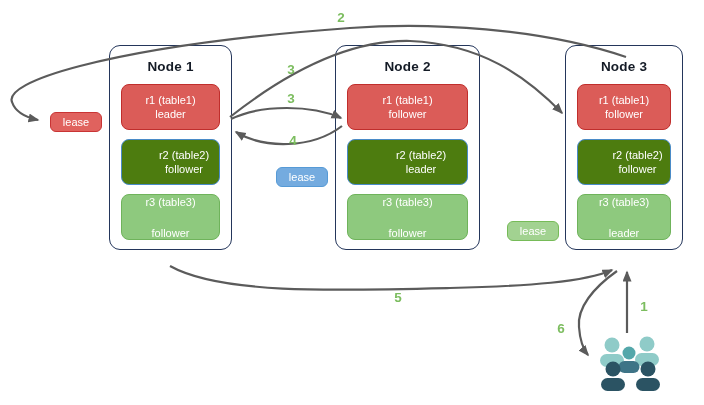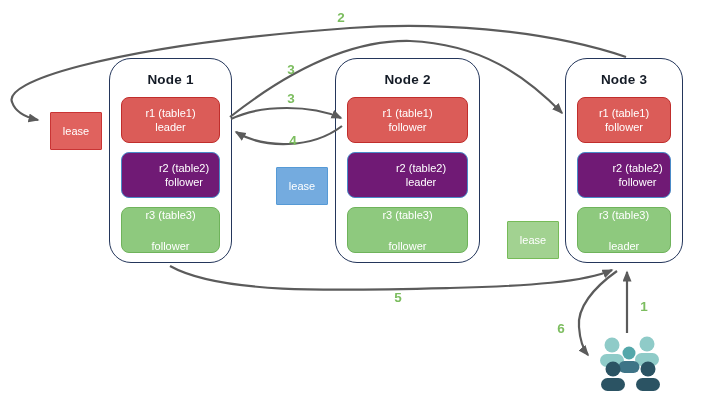--- a/index.html
+++ b/index.html
@@ -2,38 +2,38 @@
 <html><head>
 <meta charset="utf-8">
 <style>
   html,body{margin:0;padding:0;background:#ffffff;}
   .canvas{
     position:relative;width:704px;height:405px;background:#ffffff;overflow:hidden;
     font-family:"Liberation Sans",sans-serif;
   }
   .arrows{position:absolute;left:0;top:0;width:704px;height:405px;z-index:3;pointer-events:none;}
   .node{
-    position:absolute;top:58px;height:205px;background:#ffffff;
-    border:1.6px solid #24365b;border-radius:22px;z-index:2;box-sizing:border-box;
+    position:absolute;top:45px;height:205px;background:#ffffff;
+    border:1.6px solid #24365b;border-radius:11px;z-index:2;box-sizing:border-box;
   }
   .node-title{
     position:absolute;top:13px;left:0;right:0;text-align:center;
     font-size:13.5px;font-weight:700;color:#141b26;letter-spacing:.2px;
   }
   .replica{
     position:absolute;left:11px;right:11px;height:46px;border-radius:8px;
     display:flex;flex-direction:column;align-items:center;justify-content:center;
     color:#ffffff;font-size:11px;line-height:14px;text-align:center;box-sizing:border-box;
   }
   .replica.red{background:#db5c58;border:1.8px solid #c02e2c;}
-  .replica.blue{background:#701a75;border:1.8px solid #4a8bc8;padding-left:27px;}
+  .replica.blue{background:#4d7c0f;border:1.8px solid #4a8bc8;padding-left:27px;}
   .replica.green{background:#8ec97e;border:1.8px solid #6fb35b;gap:17px;}
   .r-top{top:38px;} .r-mid{top:93px;} .r-bot{top:148px;}
   .lease{
-    position:absolute;width:52px;height:38px;border-radius:1px;z-index:2;
+    position:absolute;width:52px;height:20px;border-radius:6px;z-index:2;
     display:flex;align-items:center;justify-content:center;
     color:#ffffff;font-size:11px;box-sizing:border-box;
   }
   .lease.red{left:50px;top:112px;background:#e0625e;border:1.6px solid #c93434;}
   .lease.blue{left:276px;top:167px;background:#74abdf;border:1.6px solid #569ad6;}
   .lease.green{left:507px;top:221px;background:#a2d291;border:1.6px solid #76bb58;}
   .step{
     position:absolute;z-index:4;color:#7cbd5f;font-weight:700;font-size:13.5px;
     transform:translate(-50%,-50%);
   }

